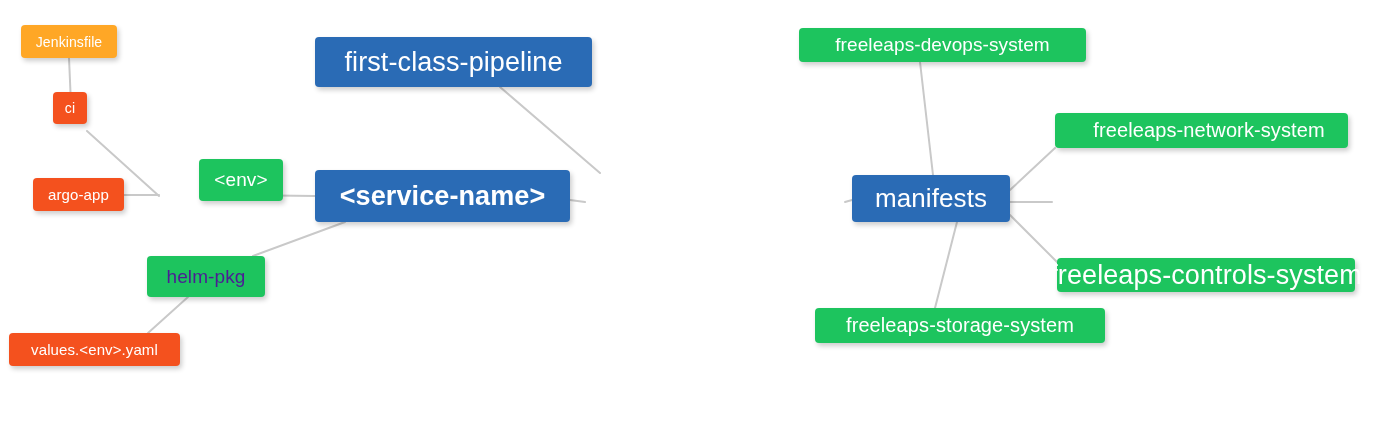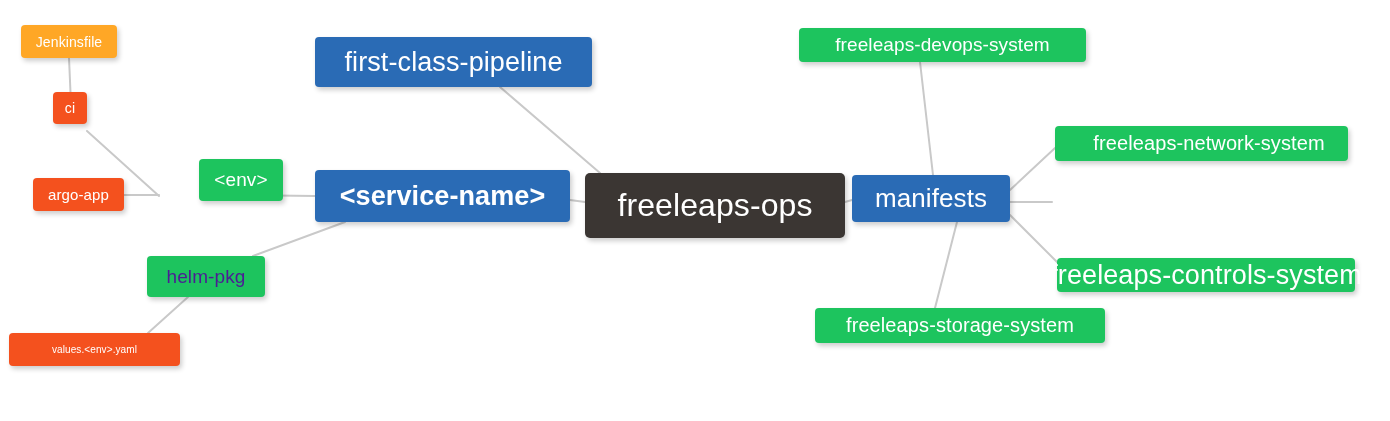--- a/index.html
+++ b/index.html
@@ -70,39 +70,36 @@
     </div>
     <div class="node" style="left: 33px; top: 178px; width: 91px; height: 33px; background: rgb(244, 81, 30); font-size: 15px; color: rgb(255, 255, 255);">
       <span>argo-app</span>
     </div>
     <div class="node" style="left: 159px; top: 159px; width: 84px; height: 42px; background: rgb(29, 196, 94); font-size: 19px; color: rgb(255, 255, 255); margin-left: 40px;">
       <span>&lt;env&gt;</span>
     </div>
     <div class="node" style="left: 147px; top: 256px; width: 118px; height: 41px; background: rgb(29, 196, 94); font-size: 19px; color: #4c1d95;">
       <span>helm-pkg</span>
     </div>
-    <div class="node" style="left: 9px; top: 333px; width: 171px; height: 33px; background: rgb(244, 81, 30); font-size: 10px; color: rgb(255, 255, 255);">
+    <div class="node" style="left: 9px; top: 333px; width: 171px; height: 33px; background: rgb(244, 81, 30); font-size: 15px; color: rgb(255, 255, 255);">
       <span>values.&lt;env&gt;.yaml</span>
     </div>
     <div class="node" style="left: 315px; top: 37px; width: 277px; height: 50px; background: rgb(42, 107, 181); font-size: 27px; color: rgb(255, 255, 255);">
       <span>first-class-pipeline</span>
     </div>
     <div class="node" style="left: 315px; top: 170px; width: 255px; height: 52px; background: rgb(42, 107, 181); font-size: 27px; color: rgb(255, 255, 255); font-weight: bold;">
       <span>&lt;service-name&gt;</span>
     </div>
-    <div class="node root" style="left: 585px; top: 173px; width: 260px; height: 65px; background: rgb(59, 54, 51); font-size: 32px; color: rgb(255, 255, 255);">
-      <span>freeleaps-ops</span>
-    </div>
     <div class="node" style="left: 852px; top: 175px; width: 158px; height: 47px; background: rgb(42, 107, 181); font-size: 26px; color: rgb(255, 255, 255);">
       <span>manifests</span>
     </div>
     <div class="node" style="left: 799px; top: 28px; width: 287px; height: 34px; background: rgb(29, 196, 94); font-size: 19px; color: rgb(255, 255, 255);">
       <span>freeleaps-devops-system</span>
     </div>
-    <div class="node" style="left: 1055px; top: 126px; width: 293px; height: 35px; background: rgb(29, 196, 94); font-size: 20px; color: rgb(255, 255, 255); padding-left: 15px;">
+    <div class="node" style="left: 1055px; top: 113px; width: 293px; height: 35px; background: rgb(29, 196, 94); font-size: 20px; color: rgb(255, 255, 255); padding-left: 15px;">
       <span>freeleaps-network-system</span>
     </div>
     <div class="node" style="left: 1057px; top: 258px; width: 298px; height: 34px; background: rgb(29, 196, 94); font-size: 27px; color: rgb(255, 255, 255); text-align: center;">
       <span>freeleaps-controls-system</span>
     </div>
     <div class="node" style="left: 815px; top: 308px; width: 290px; height: 35px; background: rgb(29, 196, 94); font-size: 20px; color: rgb(255, 255, 255);">
       <span>freeleaps-storage-system</span>
     </div>
   </div>
 

